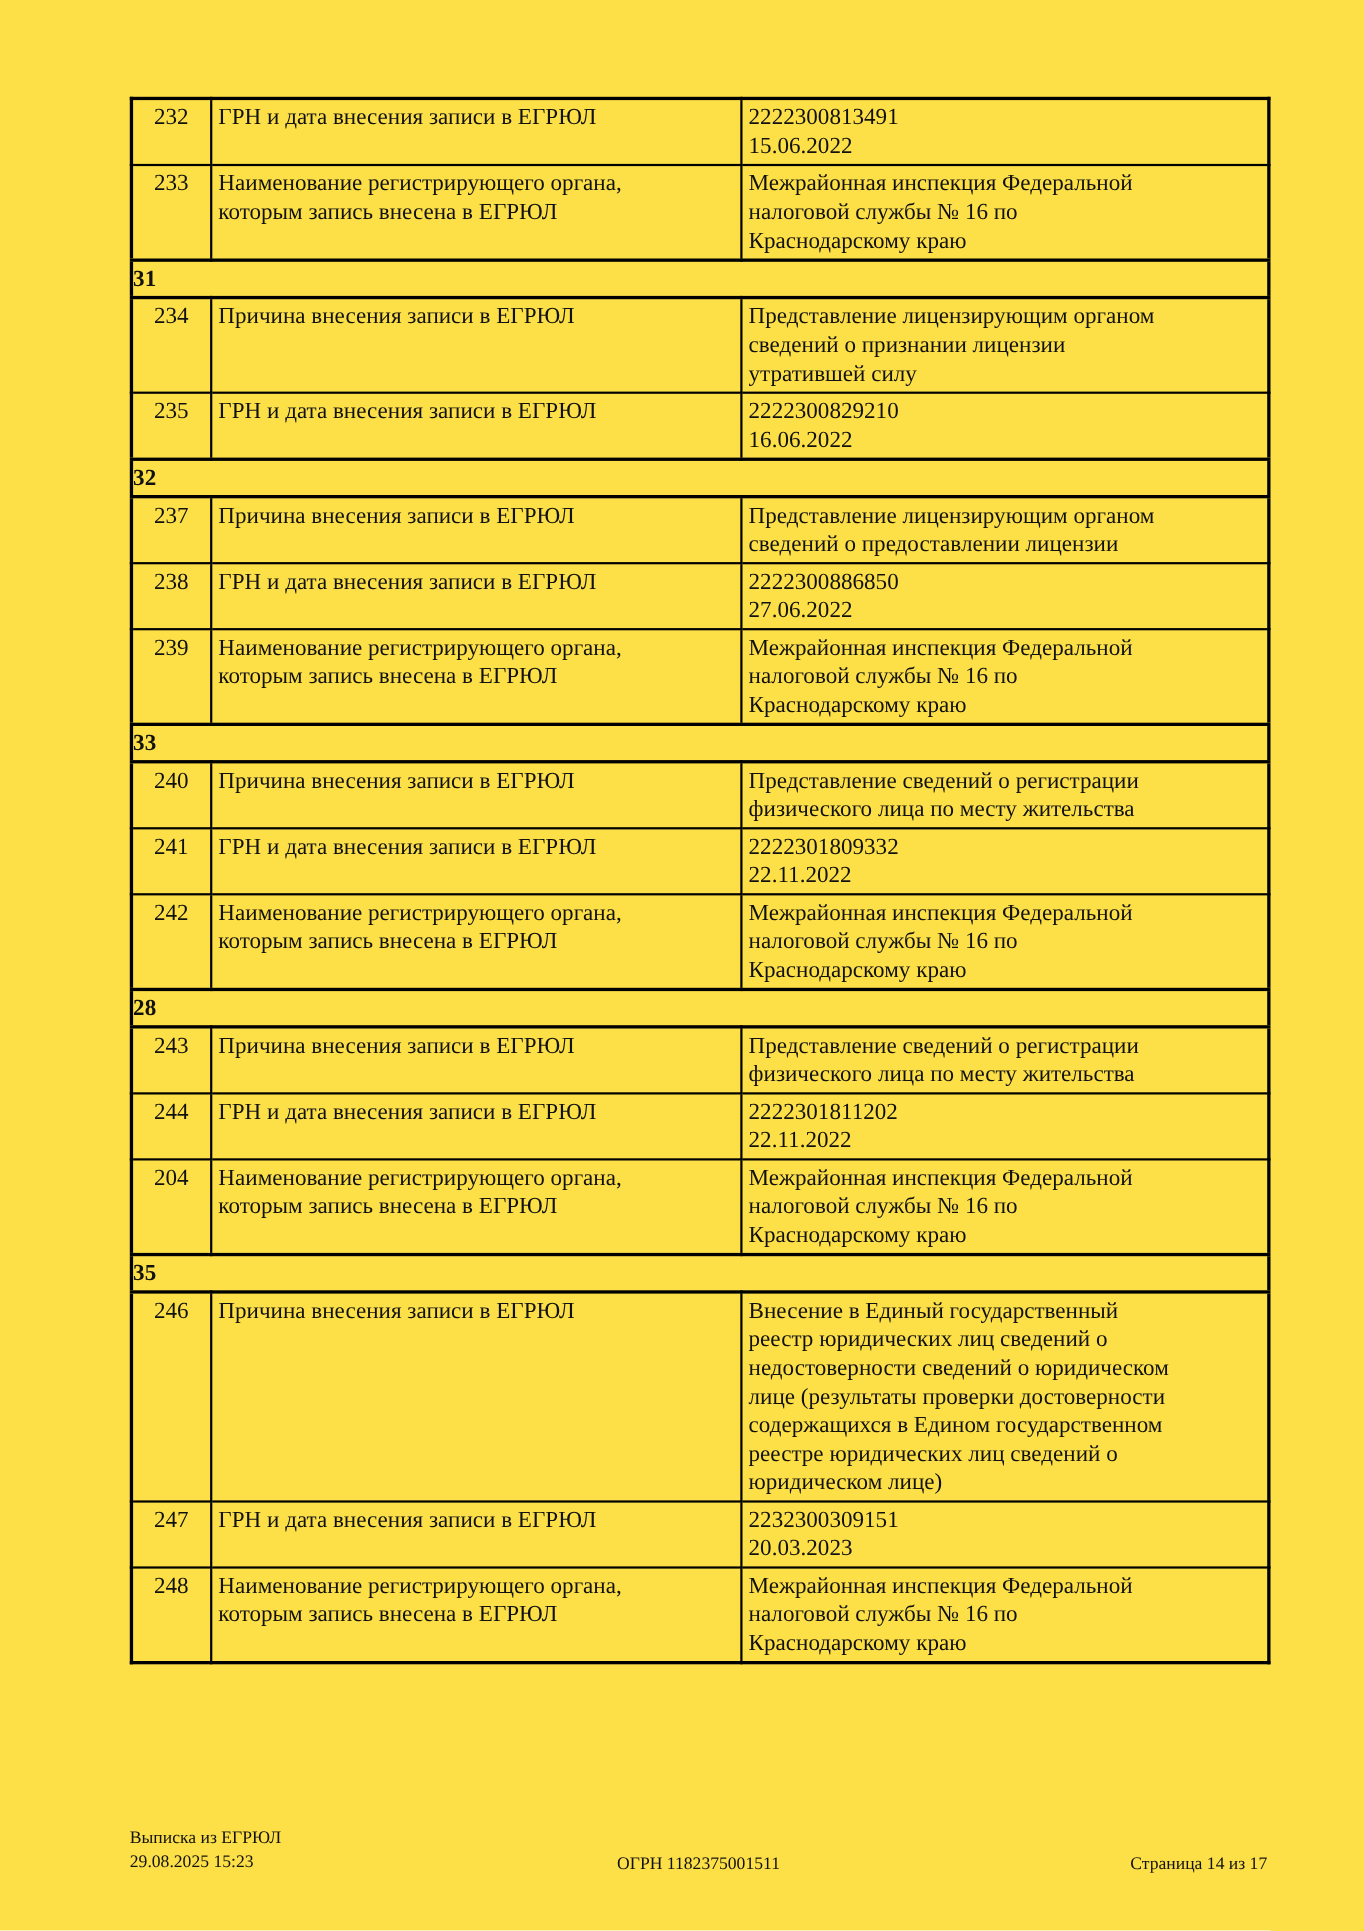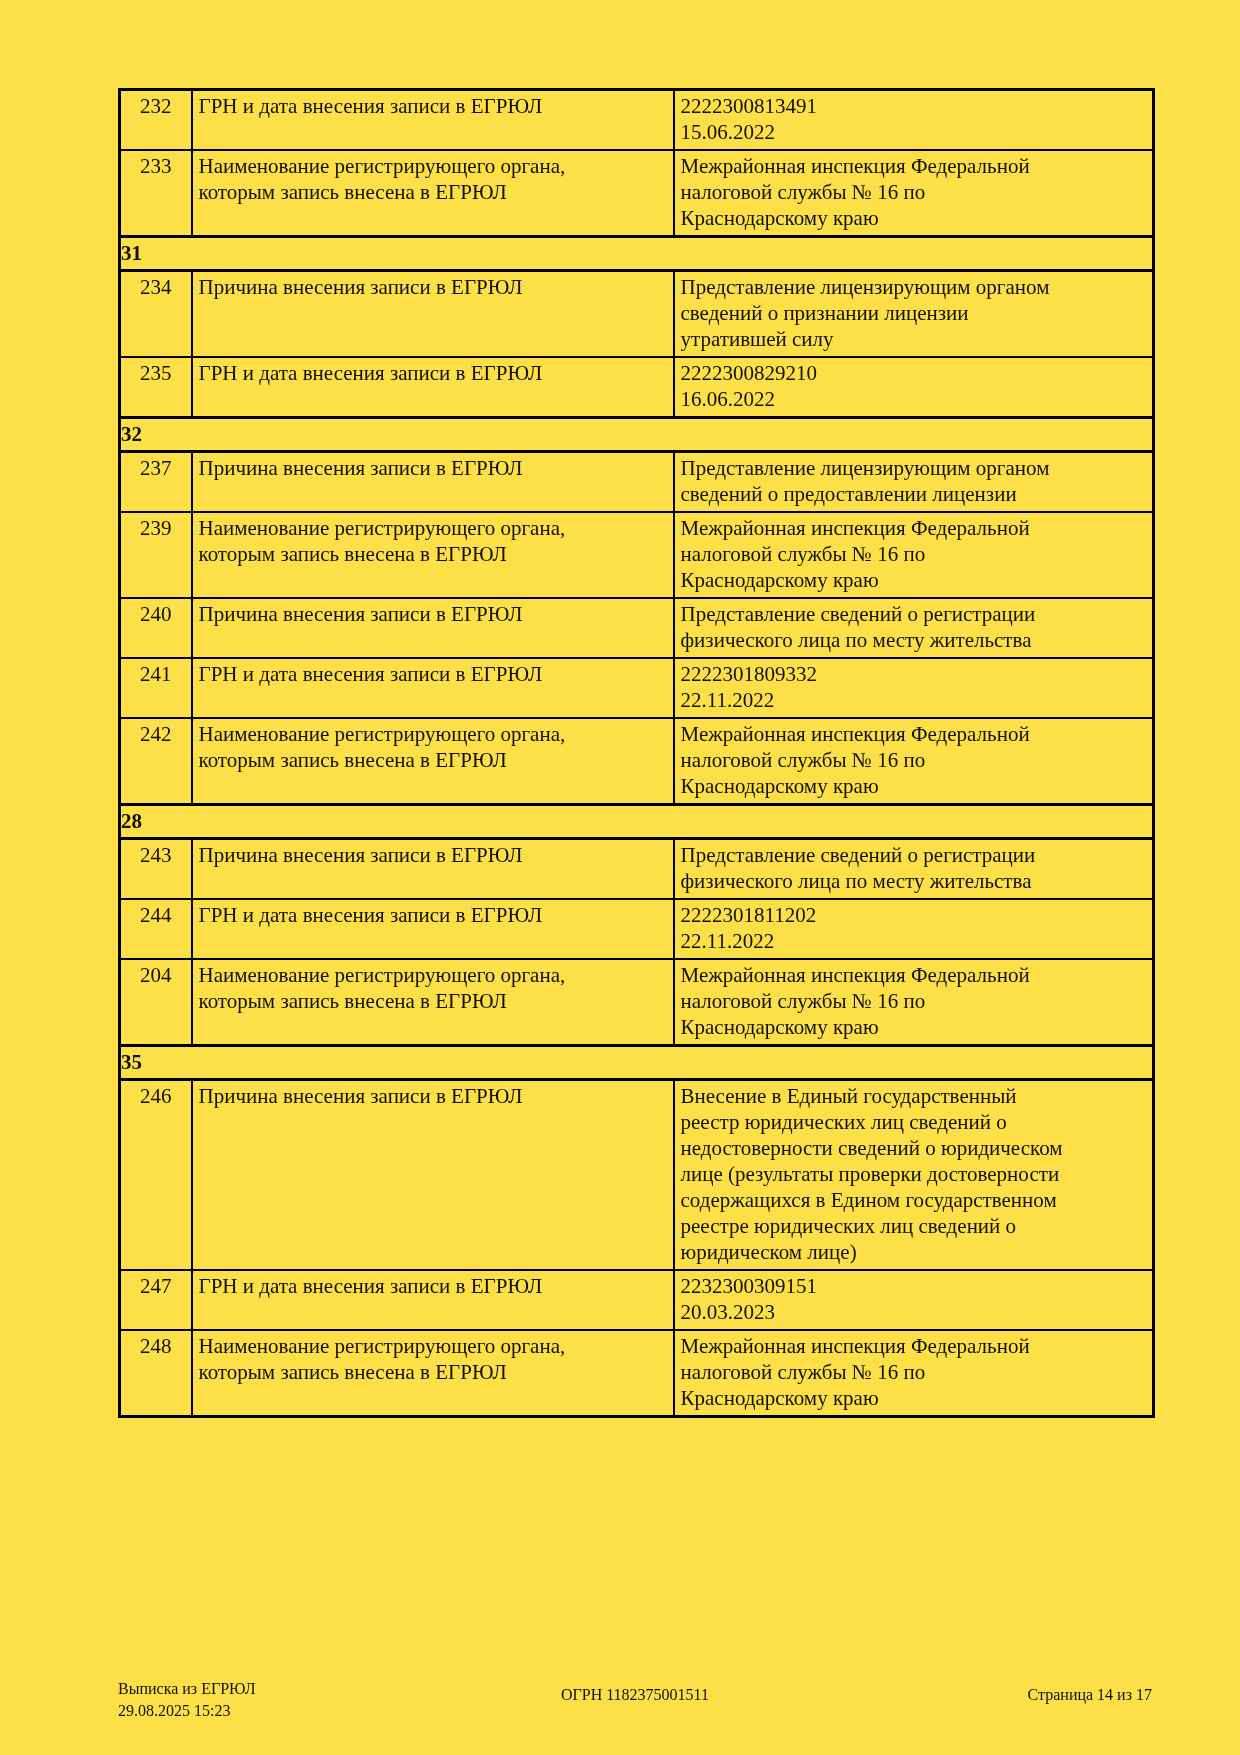--- a/index.html
+++ b/index.html
@@ -55,21 +55,21 @@
     left: 118px;
     top: 1660px;
     width: 1034px;
     height: 46px;
     font-size: 16px;
     line-height: 22px;
   }
   .footer-left {
     position: absolute;
     left: 0;
-    top: 18px;
+    top: 0;
   }
   .footer-center {
     position: absolute;
     left: 0;
     right: 0;
     bottom: 0;
     text-align: center;
   }
   .footer-right {
     position: absolute;
@@ -130,30 +130,39 @@
     <td class="cell-section" colspan="3">32</td>
   </tr>
 
   <tr class="data-row">
     <td class="cell-num">237</td>
     <td class="cell-field">Причина внесения записи в ЕГРЮЛ</td>
     <td class="cell-value">Представление лицензирующим органом
 сведений о предоставлении лицензии</td>
   </tr>
 
+  <tr class="data-row">
+    <td class="cell-num">238</td>
+    <td class="cell-field">ГРН и дата внесения записи в ЕГРЮЛ</td>
+    <td class="cell-value">2222300886850
+27.06.2022</td>
+  </tr>
 
   <tr class="data-row">
     <td class="cell-num">239</td>
     <td class="cell-field">Наименование регистрирующего органа,
 которым запись внесена в ЕГРЮЛ</td>
     <td class="cell-value">Межрайонная инспекция Федеральной
 налоговой службы № 16 по
 Краснодарскому краю</td>
   </tr>
 
+  <tr class="section-row">
+    <td class="cell-section" colspan="3">33</td>
+  </tr>
 
   <tr class="data-row">
     <td class="cell-num">240</td>
     <td class="cell-field">Причина внесения записи в ЕГРЮЛ</td>
     <td class="cell-value">Представление сведений о регистрации
 физического лица по месту жительства</td>
   </tr>
 
   <tr class="data-row">
     <td class="cell-num">241</td>

